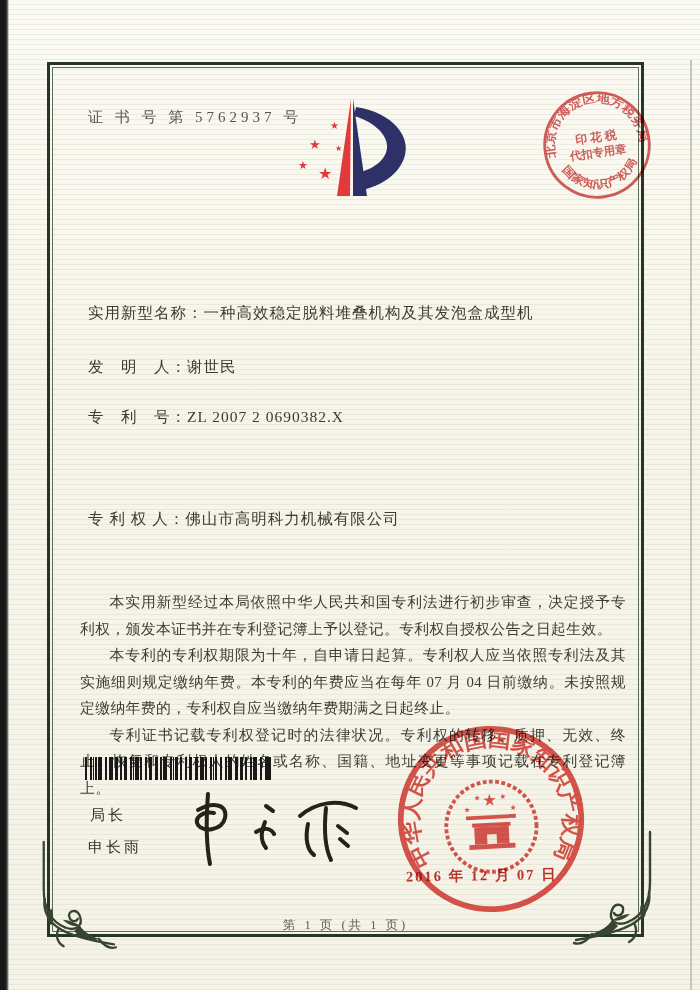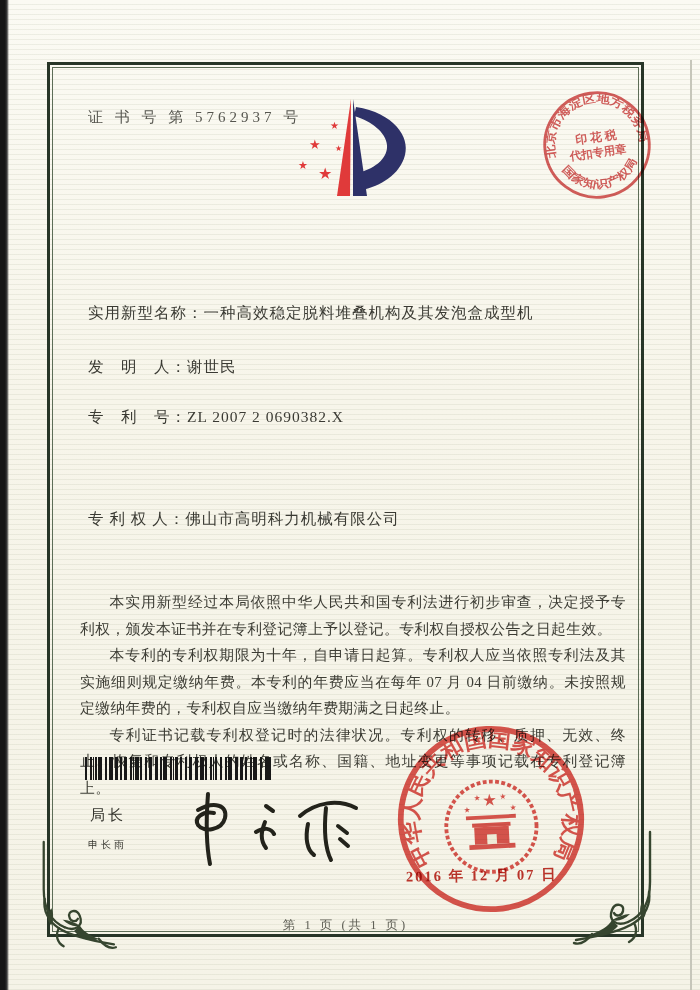--- a/index.html
+++ b/index.html
@@ -32,21 +32,21 @@
   .body-text{position:absolute;left:80px;top:589px;width:546px;
     font-size:14.8px;line-height:26.5px;letter-spacing:0.4px;color:#3c3c34;text-align:justify;}
   .body-text p{margin:0;text-indent:2em;}
   .barcode{position:absolute;left:85px;top:757px;width:186px;height:23px;
     background:
       repeating-linear-gradient(90deg,#181818 0 2px,rgba(0,0,0,0) 2px 5px),
       repeating-linear-gradient(90deg,#181818 0 1px,rgba(0,0,0,0) 1px 8px),
       repeating-linear-gradient(90deg,#181818 0 2px,rgba(0,0,0,0) 2px 13px);
   }
   .sig-title{position:absolute;left:90px;top:806px;font-size:15px;letter-spacing:3px;color:#33332c;}
-  .sig-name{position:absolute;left:88px;top:838px;font-size:10px;letter-spacing:3px;color:#33332c;}
+  .sig-name{position:absolute;left:88px;top:838px;font-size:15px;letter-spacing:3px;color:#33332c;}
   .signature-svg{position:absolute;left:168px;top:780px;width:215px;height:92px;}
   .issuing-seal{position:absolute;left:395px;top:723px;width:192px;height:192px;
     mix-blend-mode:multiply;opacity:0.88;transform:rotate(-3deg);z-index:20;}
   .seal-date{position:absolute;left:406px;top:866px;width:180px;font-size:14.5px;letter-spacing:2px;
     color:#c2362e;font-weight:700;z-index:21;transform:rotate(-1deg);mix-blend-mode:multiply;}
   .tax-stamp{position:absolute;left:540px;top:88px;width:114px;height:114px;
     mix-blend-mode:multiply;opacity:0.82;transform:rotate(-8deg);z-index:20;}
   .footer-page{position:absolute;left:47px;top:917px;width:597px;text-align:center;
     font-size:12.5px;letter-spacing:3px;color:#5c5c53;}
   .ornament{position:absolute;z-index:12;}

